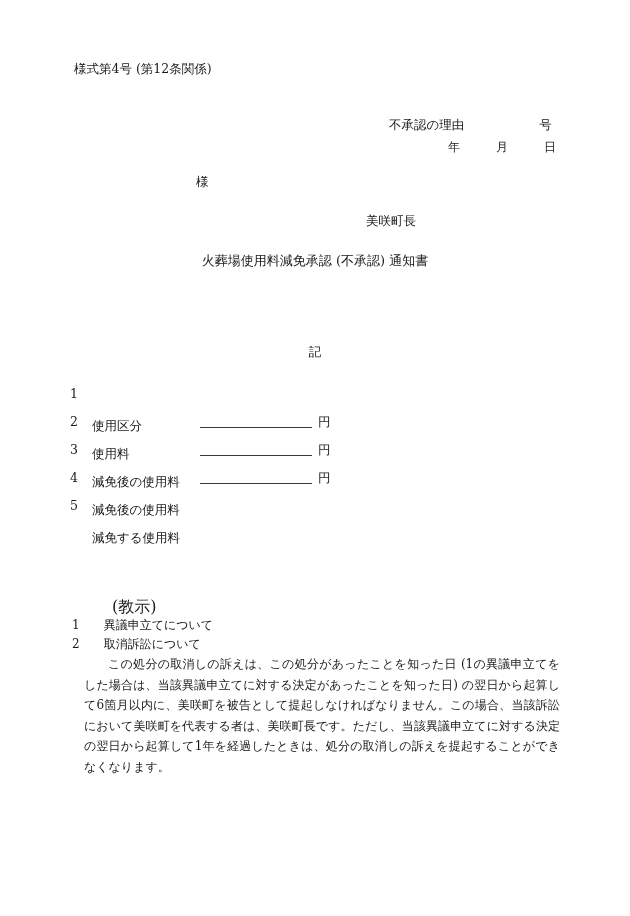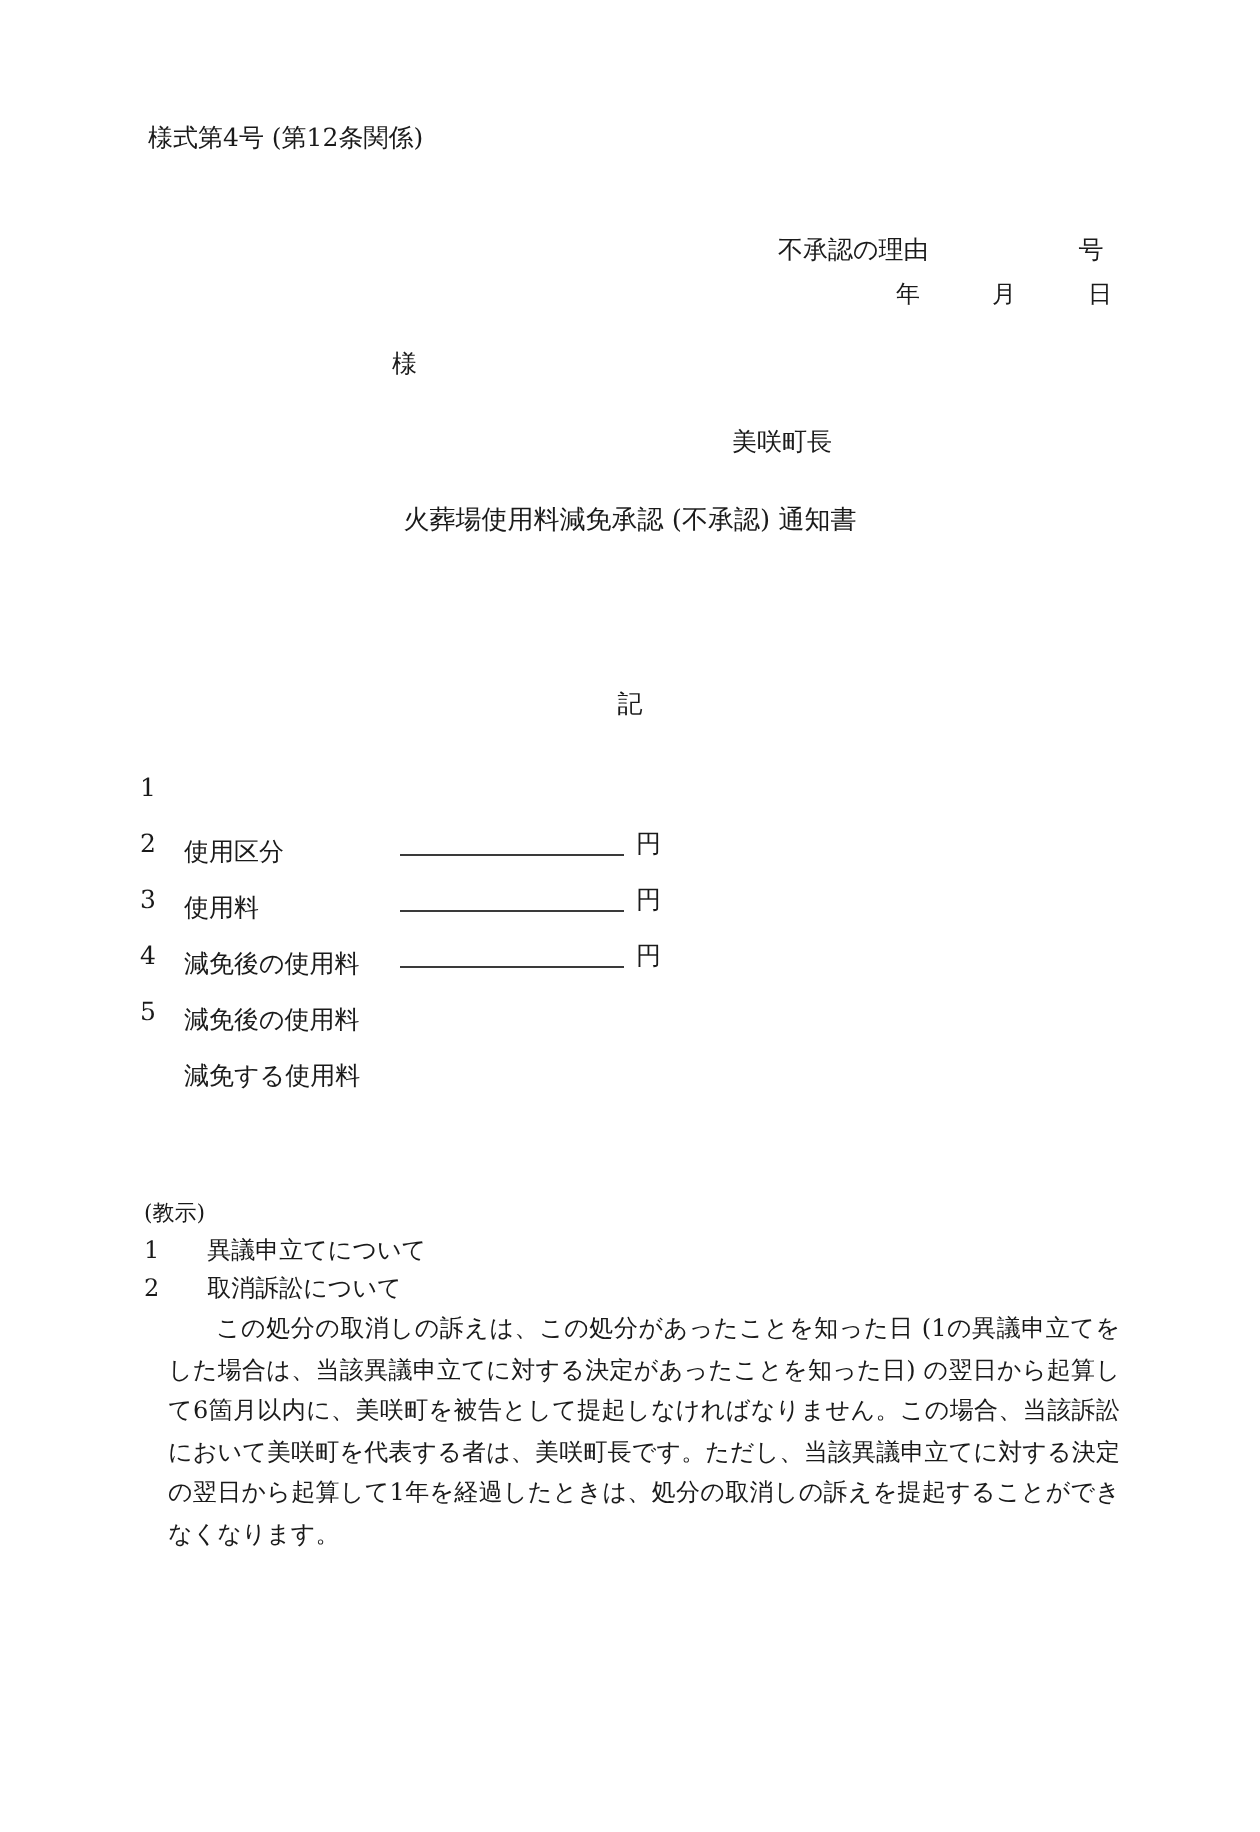--- a/index.html
+++ b/index.html
@@ -126,23 +126,24 @@
 
   
   .notice {
     position: absolute;
     left: 72px;
     top: 598px;
     width: 488px;
     font-size: 12px;
   }
   .notice-heading {
-    font-size: 11px;
+    font-size: 16px;
     line-height: 18px;
     white-space: pre;
+    margin-left: 40px;
   }
   .notice-item-head {
     font-size: 12px;
     line-height: 19px;
     white-space: pre;
   }
   .notice-body {
     font-size: 12px;
     line-height: 20.5px;
     text-align: justify;

